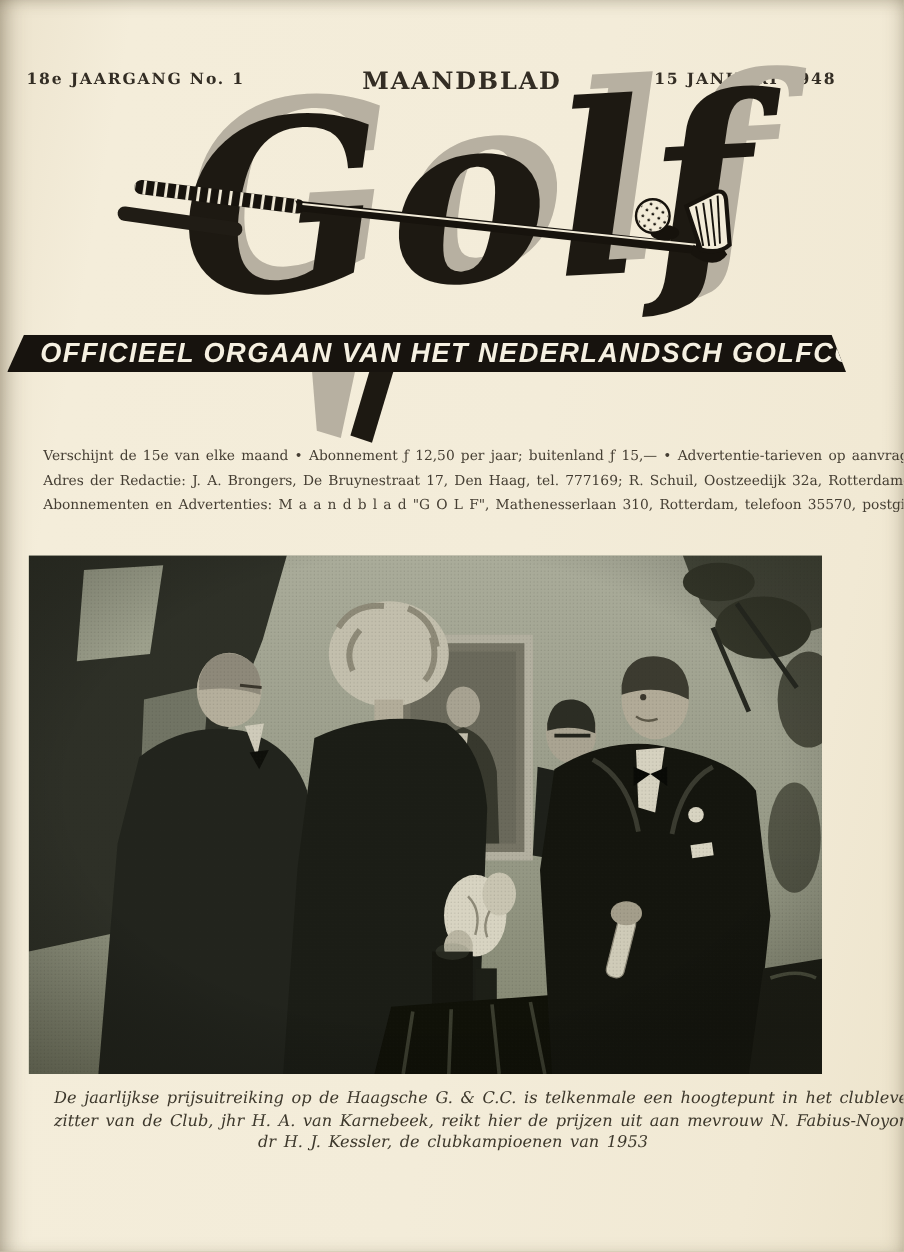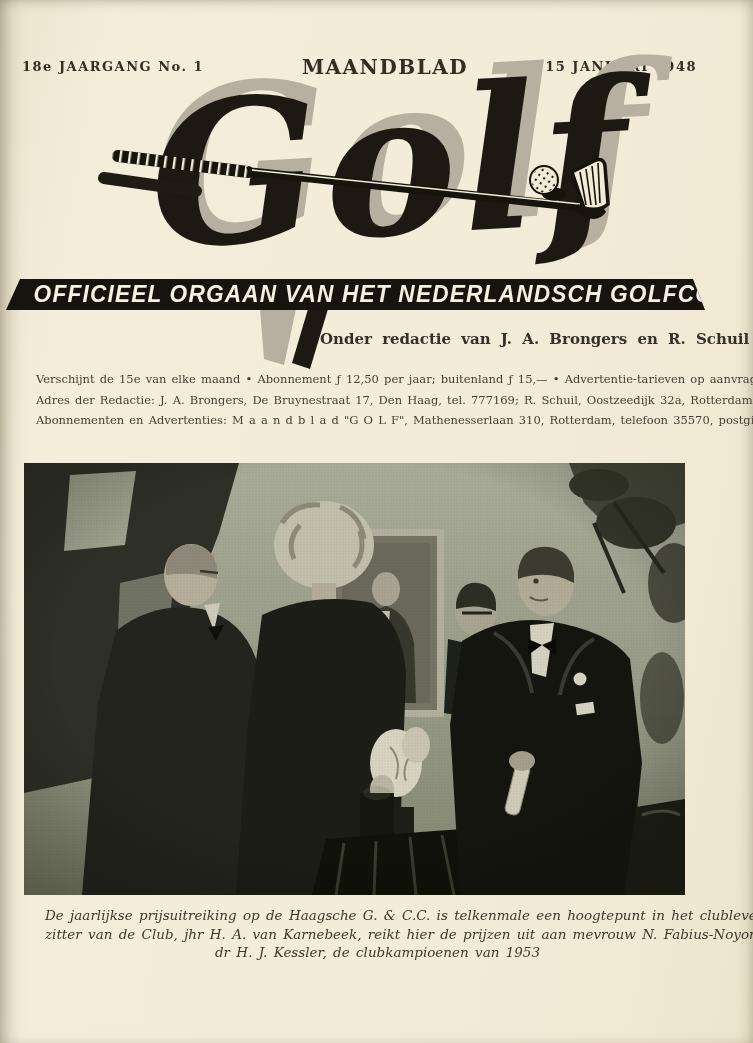--- a/index.html
+++ b/index.html
@@ -103,21 +103,20 @@
     <svg class="tail-svg" viewBox="0 0 96 62" aria-hidden="true">
       <polygon points="2,0 38,0 26,56 6,50" fill="#b7b0a1"></polygon>
       <polygon points="50,0 70,0 52,60 34,54" fill="#1d1912"></polygon>
     </svg>
   </div>
 
   <div class="banner">
     <span>OFFICIEEL ORGAAN VAN HET NEDERLANDSCH GOLFCOMITÉ</span>
   </div>
 
-  <div class="redactie">Onder redactie van J. A. Brongers en R. Schuil</div>
 
   <div class="colophon">
     <div class="cline">Verschijnt de 15e van elke maand  •  Abonnement ƒ 12,50 per jaar; buitenland ƒ 15,—  •  Advertentie-tarieven op aanvrage</div>
     <div class="cline">Adres der Redactie: J. A. Brongers, De Bruynestraat 17, Den Haag, tel. 777169; R. Schuil, Oostzeedijk 32a, Rotterdam-O., tel. 20326</div>
     <div class="cline">Abonnementen en Advertenties: M a a n d b l a d  "G O L F", Mathenesserlaan 310, Rotterdam, telefoon 35570, postgiro 38225</div>
   </div>
 
   <figure class="photo" aria-label="Prijsuitreiking op de Haagsche Golf &amp; Country Club: gezelschap in avondkleding voor een geschilderd portret">
     <svg viewBox="0 0 661 432" preserveAspectRatio="none" aria-hidden="true">
       <defs>

